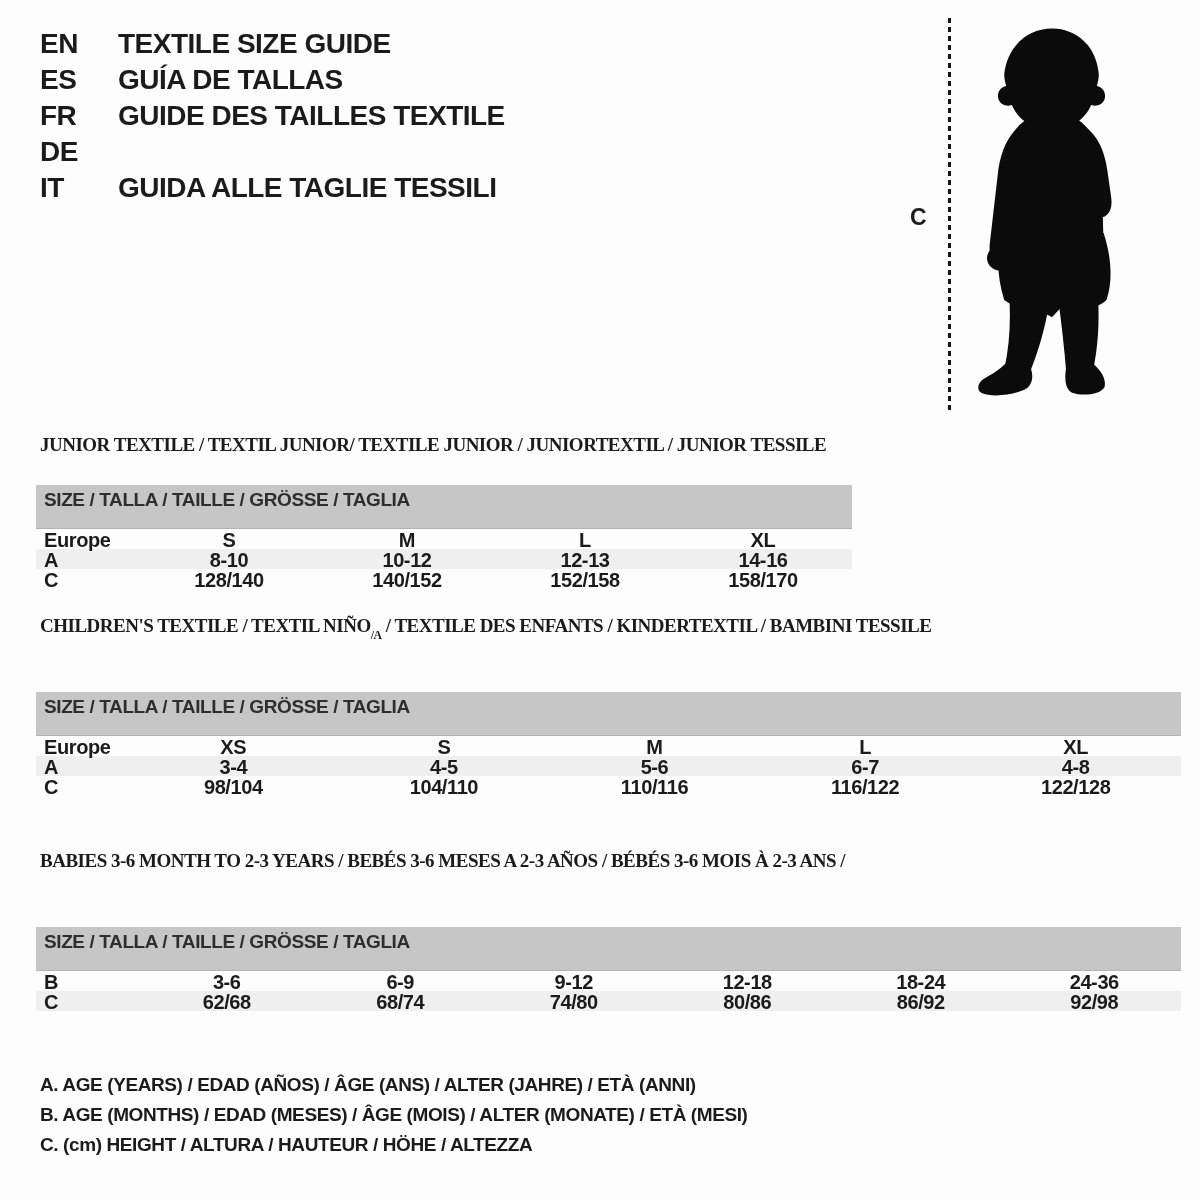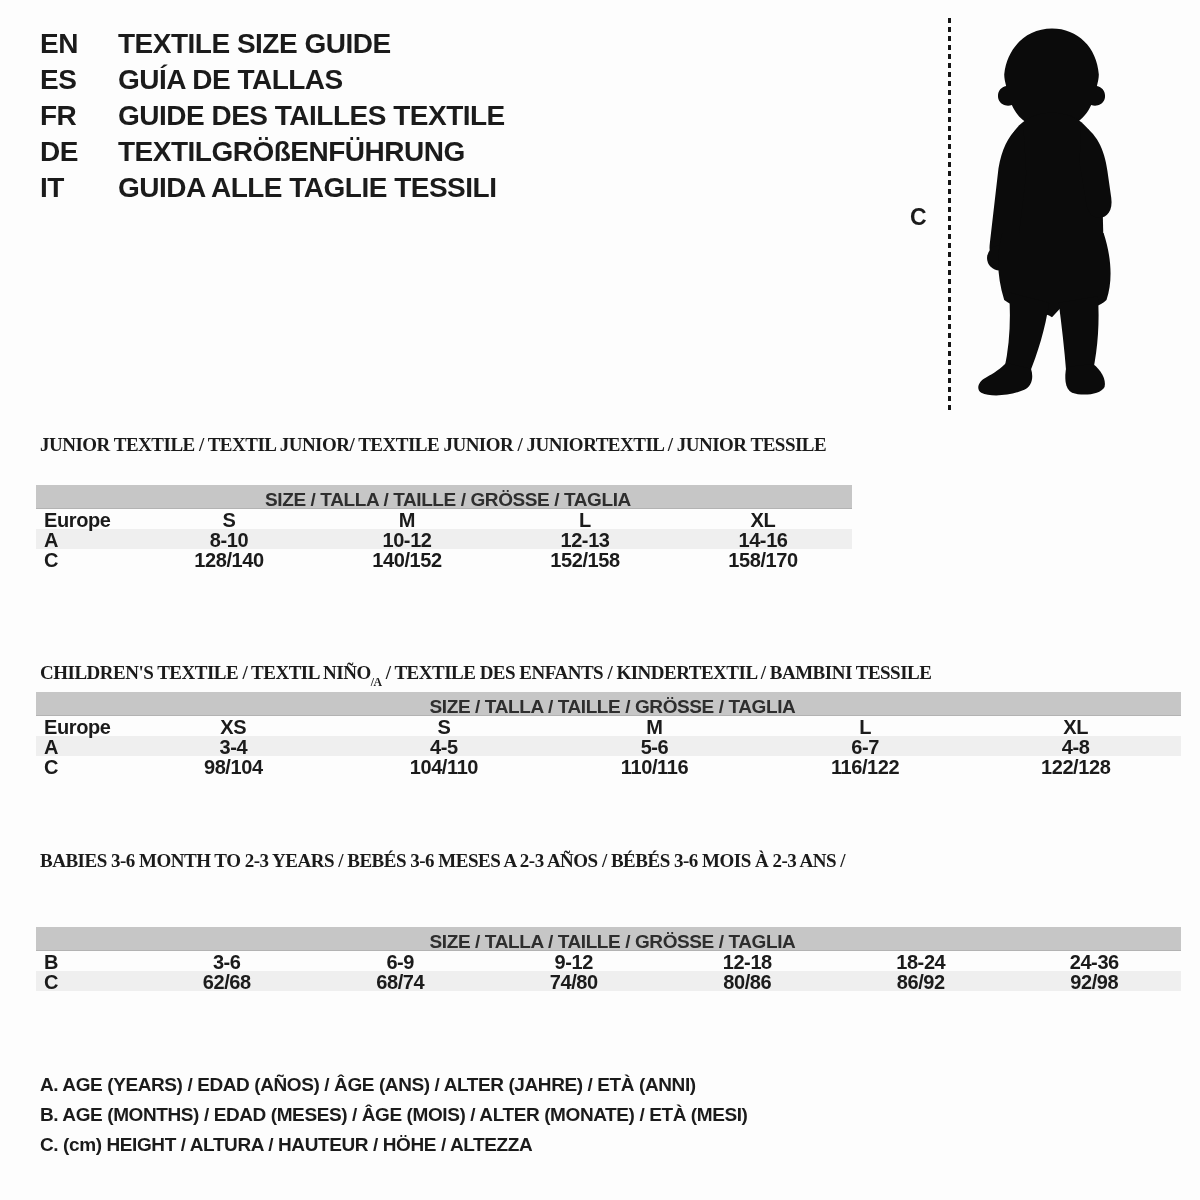--- a/index.html
+++ b/index.html
@@ -20,31 +20,31 @@
   
   .measure-line{left:948px;top:18px;width:3px;height:396px;
     background:repeating-linear-gradient(to bottom,#151515 0 5px,transparent 5px 9px);}
   .measure-label{left:910px;top:204px;font-size:23px;}
   .figure-svg{left:966px;top:18px;width:172px;height:392px;}
 
   
   .sec-title{font-size:19px;letter-spacing:-0.5px;white-space:nowrap;font-family:Liberation Serif, serif;}
   .sec-title sub{font-size:0.62em;position:relative;bottom:-0.18em;}
   .title-junior{left:40px;top:434px;}
-  .title-children{left:40px;top:662px;}
+  .title-children{left:40px;top:615px;}
   .title-babies{left:40px;top:845px;line-height:31px;}
 
   
   .size-table{left:36px;}
   .tbl-junior{top:485px;width:816px;}
   .tbl-children{top:692px;width:1145px;}
   .tbl-babies{top:927px;width:1145px;}
-  .size-bar{height:24px;line-height:29px;background:#c6c6c6;color:#2e2e2e;
+  .size-bar{height:44px;line-height:29px;background:#c6c6c6;color:#2e2e2e;
     padding-left:8px;font-size:19px;letter-spacing:-0.4px;box-sizing:border-box;
-    border-bottom:1px solid #b3b3b3;text-align:center;}
+    border-bottom:1px solid #b3b3b3;}
   .trow{display:grid;height:20px;align-items:center;font-size:20px;letter-spacing:-0.4px;}
   .trow.shaded{background:#efefef;}
   .tbl-junior .trow{grid-template-columns:104px repeat(4,1fr);}
   .tbl-children .trow{grid-template-columns:92px repeat(5,1fr);}
   .tbl-babies .trow{grid-template-columns:104px repeat(6,1fr);}
   .cell-label{text-align:left;padding-left:8px;}
   .cell-val{text-align:center;}
 
   
   .notes{left:40px;top:1070px;line-height:30px;font-size:19px;letter-spacing:-0.4px;}
@@ -60,21 +60,20 @@
   <div class="lang-row">
     <span class="lang-code">ES</span>
     <span class="lang-title">GUÍA DE TALLAS</span>
   </div>
   <div class="lang-row">
     <span class="lang-code">FR</span>
     <span class="lang-title">GUIDE DES TAILLES TEXTILE</span>
   </div>
   <div class="lang-row">
     <span class="lang-code">DE</span>
-    <span class="lang-title">TEXTILGRÖßENFÜHRUNG</span>
   </div>
   <div class="lang-row">
     <span class="lang-code">IT</span>
     <span class="lang-title">GUIDA ALLE TAGLIE TESSILI</span>
   </div>
 </div>
 
 <div class="abs measure-label">C</div>
 <div class="abs measure-line"></div>
 <svg class="abs figure-svg" viewBox="0 0 180 400" xmlns="http://www.w3.org/2000/svg">

